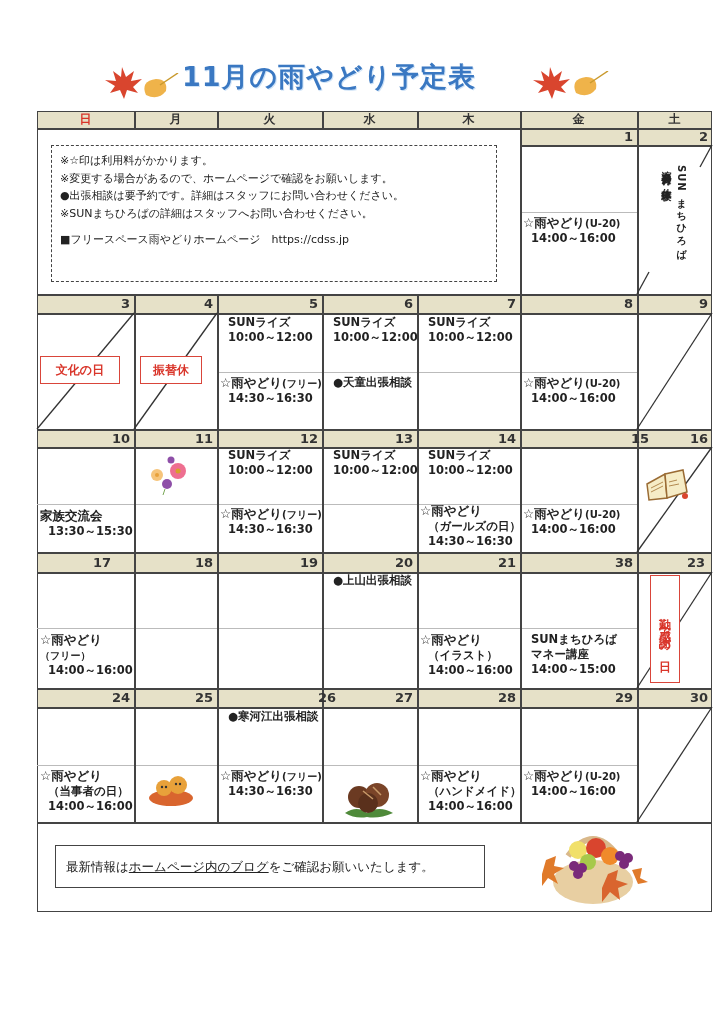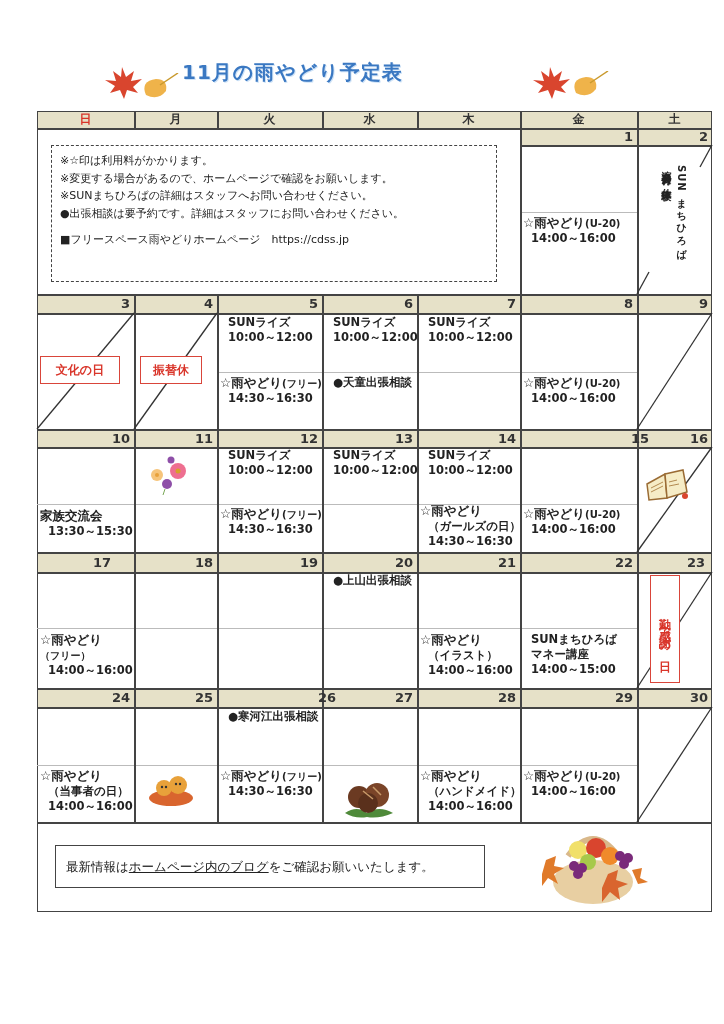--- a/index.html
+++ b/index.html
@@ -1,20 +1,20 @@
 <!DOCTYPE html>
 <html><head>
 <meta charset="utf-8">
 <style>
   * { box-sizing: border-box; margin: 0; padding: 0; }
   html, body { width: 724px; height: 1024px; background: #ffffff; overflow: hidden; }
   body { position: relative; font-family: "DejaVu Sans", "Liberation Sans", sans-serif; color: #222; }
 
   .title-wrap { position: absolute; left: 100px; top: 55px; width: 520px; height: 50px; }
-  .title { position: absolute; left: 82px; top: 4px; font-size: 20px; font-weight: bold; color: #3a78c2; letter-spacing: 1px;
+  .title { position: absolute; left: 82px; top: 4px; font-size: 27px; font-weight: bold; color: #3a78c2; letter-spacing: 1px;
            text-shadow: 1px 1px 0 #cfe3f7, -1px -1px 0 #ffffff; font-family: "DejaVu Sans", sans-serif; }
   .leaf { position: absolute; }
 
   .cal { position: absolute; left: 37px; top: 111px; width: 675px; height: 801px; border: 1.5px solid #444; }
   .line-v { position: absolute; width: 1.5px; background: #444; }
   .line-h { position: absolute; height: 1.5px; background: #444; }
   .line-thin { position: absolute; height: 1px; background: #bbb; }
   .hdr { position: absolute; background: #e6e1c8; }
   .dayname { position: absolute; top: 111px; height: 17px; font-size: 12px; font-weight: bold; text-align: center; line-height: 17px; color: #333; }
   .dayname.sun { color: #d9352a; }
@@ -127,38 +127,38 @@
   <div class="datenum" style="left:417px;top:430px;width:103px">14</div>
   <div class="datenum" style="left:520px;top:430px;width:133px">15</div>
   <div class="datenum" style="left:637px;top:430px;width:75px">16</div>
 </div>
 <div>
   <div class="datenum" style="left:37px;top:554px;width:78px">17</div>
   <div class="datenum" style="left:134px;top:554px;width:83px">18</div>
   <div class="datenum" style="left:217px;top:554px;width:105px">19</div>
   <div class="datenum" style="left:322px;top:554px;width:95px">20</div>
   <div class="datenum" style="left:417px;top:554px;width:103px">21</div>
-  <div class="datenum" style="left:520px;top:554px;width:117px">22</div>
+  <div class="datenum" style="left:520px;top:554px;width:117px">38</div>
   <div class="datenum" style="left:637px;top:554px;width:72px">23</div>
 </div>
 <div>
   <div class="datenum" style="left:37px;top:689px;width:97px">24</div>
   <div class="datenum" style="left:134px;top:689px;width:83px">25</div>
   <div class="datenum" style="left:217px;top:689px;width:123px">26</div>
   <div class="datenum" style="left:322px;top:689px;width:95px">27</div>
   <div class="datenum" style="left:417px;top:689px;width:103px">28</div>
   <div class="datenum" style="left:520px;top:689px;width:117px">29</div>
   <div class="datenum" style="left:637px;top:689px;width:75px">30</div>
 </div>
 
 <div class="notice">
   <p>※☆印は利用料がかかります。</p>
   <p>※変更する場合があるので、ホームページで確認をお願いします。</p>
+  <p>●出張相談は要予約です。詳細はスタッフにお問い合わせください。</p>
   <p>※SUNまちひろばの詳細はスタッフへお問い合わせください。</p>
-  <p>●出張相談は要予約です。詳細はスタッフにお問い合わせください。</p>
   <div class="gap"></div>
   <p>■フリースペース雨やどりホームページ　https://cdss.jp</p>
 </div>
 
 <svg class="diag" style="left:637px;top:145px" width="75" height="149">
   <line x1="75" y1="0" x2="63" y2="22" stroke="#333" stroke-width="1.3"></line>
   <line x1="12" y1="127" x2="0" y2="149" stroke="#333" stroke-width="1.3"></line>
 </svg>
 <svg class="diag" style="left:37px;top:313px" width="97" height="116">
   <line x1="97" y1="0" x2="0" y2="116" stroke="#333" stroke-width="1.3"></line>

